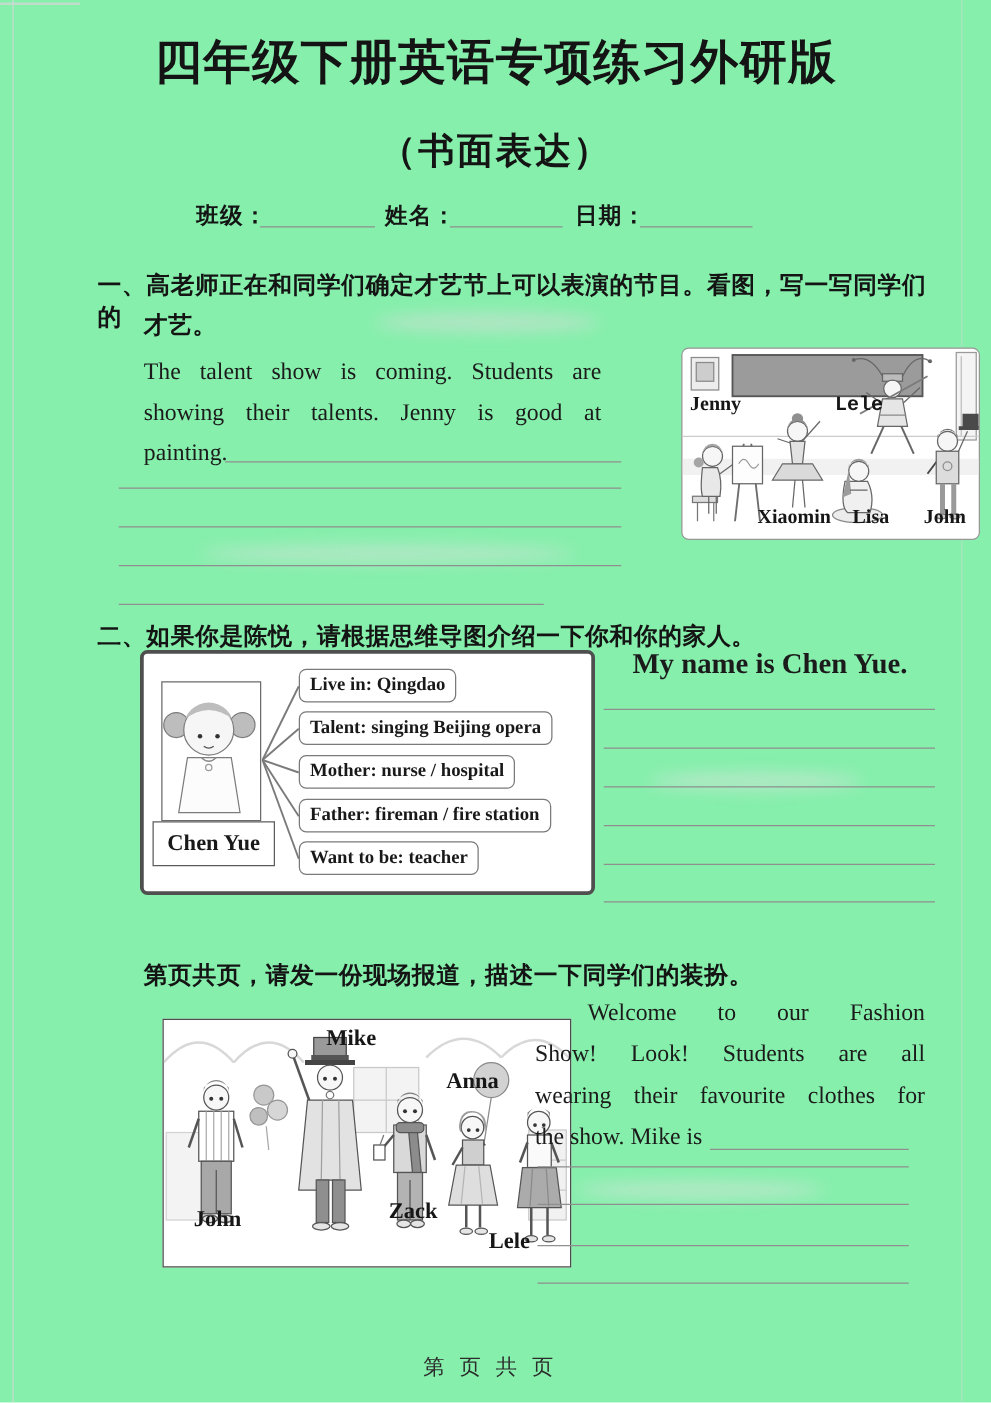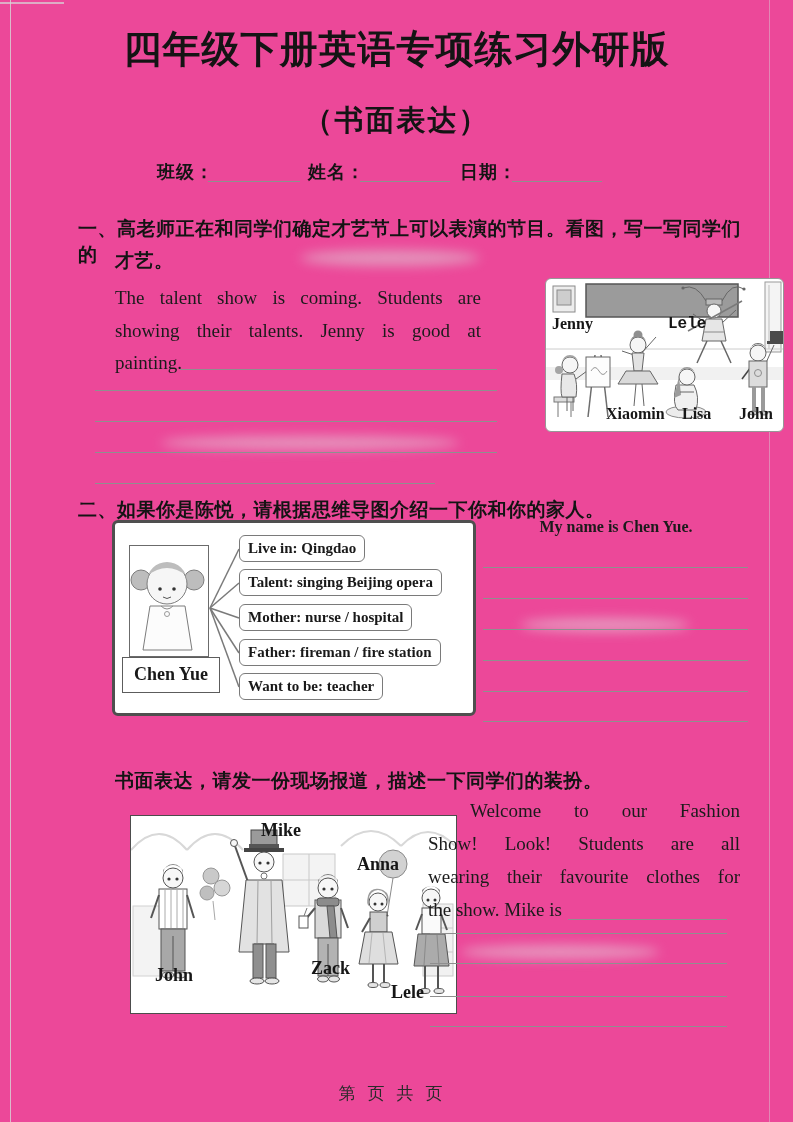--- a/index.html
+++ b/index.html
@@ -1,16 +1,16 @@
 <!DOCTYPE html>
 <html><head>
 <meta charset="utf-8">
 <style>
   html,body{margin:0;padding:0;background:#ffffff;}
-  .page{position:relative;width:793px;height:1122px;background:#ec4899;overflow:hidden;
+  .page{position:relative;width:793px;height:1122px;background:#86efac;overflow:hidden;
         font-family:"Liberation Sans",sans-serif;}
   .zh{font-family:"Liberation Sans","DejaVu Sans",sans-serif;color:#141414;}
   .en{font-family:"Liberation Serif","DejaVu Serif",serif;color:#1b1b1b;}
   .abs{position:absolute;}
   .rule{position:absolute;border-bottom:1.6px solid #8f8f8f;height:0;}
   .just{text-align:justify;text-align-last:justify;}
   .page-title{left:0;top:24px;width:793px;text-align:center;font-size:38px;font-weight:700;letter-spacing:1px;}
   .page-subtitle{left:0;top:101px;width:793px;text-align:center;font-size:29px;font-weight:700;letter-spacing:2px;}
   .form-label{top:160px;font-size:18px;font-weight:600;letter-spacing:1px;}
   .sec-head{font-size:19px;font-weight:600;letter-spacing:0.5px;line-height:26px;}
@@ -169,29 +169,29 @@
       </svg>
     </div>
     <div class="person-box">Chen Yue</div>
     <div class="fact-box" style="top:12px;">Live in: Qingdao</div>
     <div class="fact-box" style="top:46px;">Talent: singing Beijing opera</div>
     <div class="fact-box" style="top:81px;">Mother: nurse / hospital</div>
     <div class="fact-box" style="top:116px;">Father: fireman / fire station</div>
     <div class="fact-box" style="top:150px;">Want to be: teacher</div>
   </div>
 
-  <div class="abs en" style="left:485px;top:518px;width:262px;text-align:center;font-size:16px;font-weight:600;">My name is Chen Yue.</div>
+  <div class="abs en" style="left:485px;top:518px;width:262px;text-align:center;font-size:23px;font-weight:600;">My name is Chen Yue.</div>
   <div class="rule" style="left:483px;top:567px;width:265px;"></div>
   <div class="rule" style="left:483px;top:598px;width:265px;"></div>
   <div class="rule" style="left:483px;top:629px;width:265px;"></div>
   <div class="rule" style="left:483px;top:660px;width:265px;"></div>
   <div class="rule" style="left:483px;top:691px;width:265px;"></div>
   <div class="rule" style="left:483px;top:721px;width:265px;"></div>
 
-  <div class="abs zh sec-head" style="left:115px;top:768px;">书面表达，请发一份现场报道，描述一下同学们的装扮。</div>
+  <div class="abs zh sec-head" style="left:115px;top:768px;">第页共页，请发一份现场报道，描述一下同学们的装扮。</div>
 
   <div class="illu" style="left:90px;top:815px;width:325px;height:197px;border:1.5px solid #4c4c4c;">
     <svg width="325" height="197" viewBox="0 0 325 197">
 
       <path d="M0,34 Q28,2 56,34" fill="none" stroke="#d8d8d8" stroke-width="2"></path>
       <path d="M56,34 Q84,2 112,34" fill="none" stroke="#d8d8d8" stroke-width="2"></path>
       <path d="M210,30 Q240,0 270,30" fill="none" stroke="#d8d8d8" stroke-width="2"></path>
       <path d="M270,30 Q297,2 324,30" fill="none" stroke="#d8d8d8" stroke-width="2"></path>
       <rect x="152" y="38" width="52" height="52" fill="#f3f3f3" stroke="#c9c9c9"></rect>
       <line x1="178" y1="38" x2="178" y2="90" stroke="#c9c9c9"></line>

